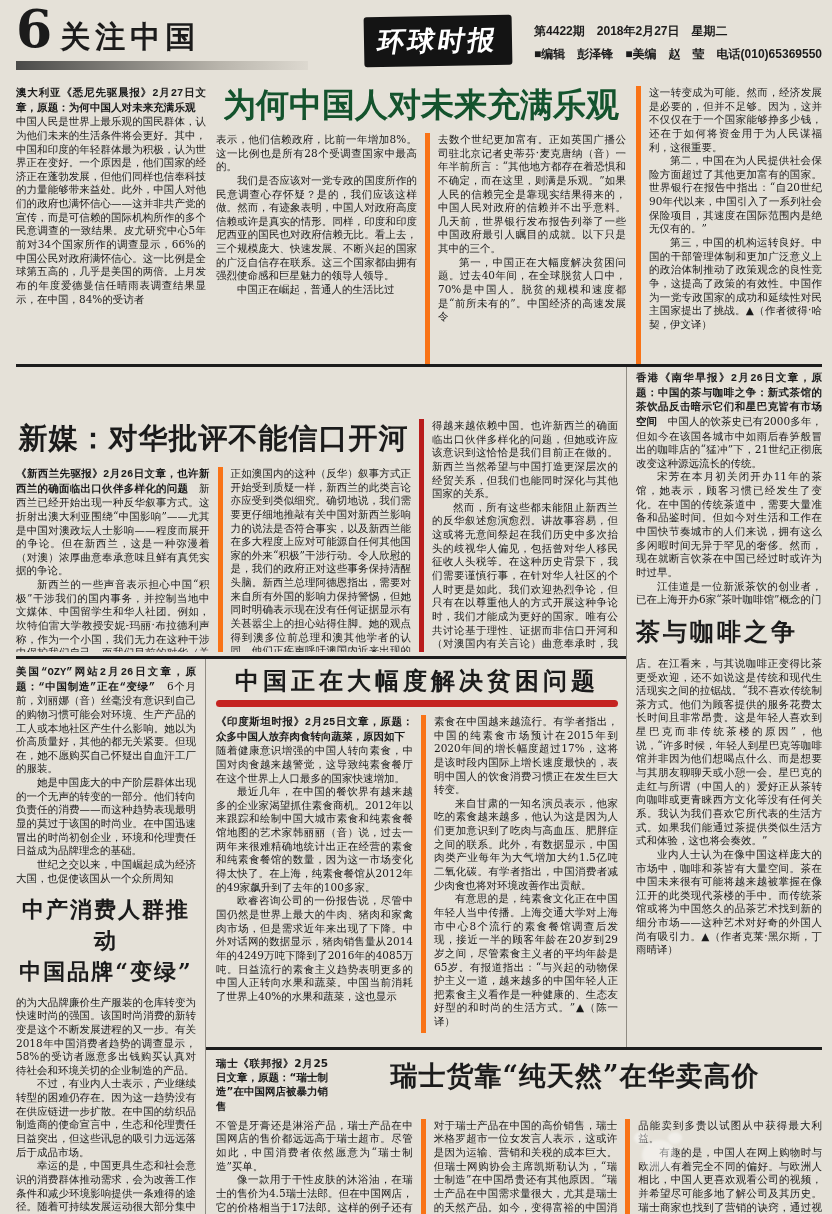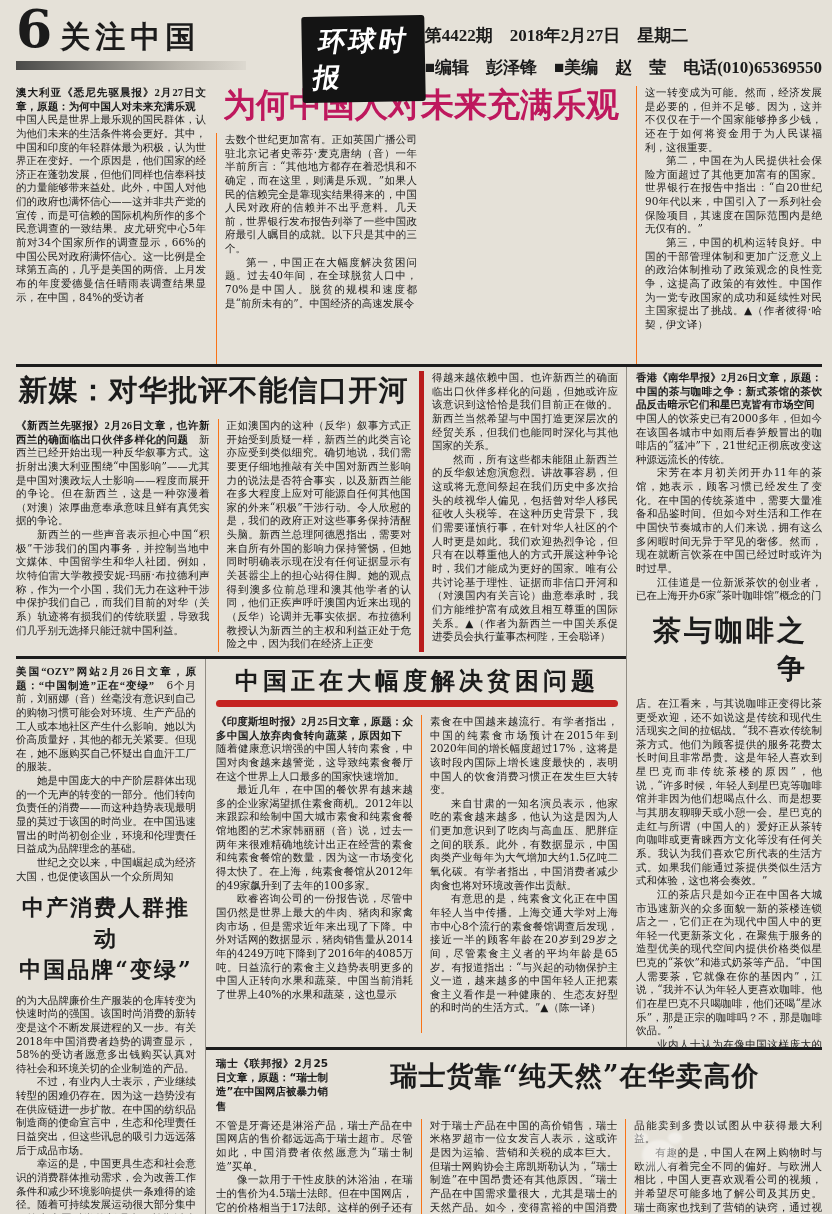--- a/index.html
+++ b/index.html
@@ -15,52 +15,52 @@
   .hdr{display:flex;align-items:flex-start;height:76px;}
   .sec-block{width:292px;}
   .sec-row{display:flex;align-items:baseline;gap:8px;}
   .pgnum{font-size:52px;font-weight:bold;line-height:0.9;font-family:"DejaVu Serif",serif;}
   .sec-title{font-size:30px;font-weight:900;letter-spacing:5px;font-family:"DejaVu Sans","Liberation Sans",sans-serif;}
   .sec-bar{height:9px;margin-top:3px;background:linear-gradient(to right,#4a4a48,#b9b5ac 70%,#ddd9d0);}
   .masthead{margin-left:56px;margin-top:10px;background:#141414;color:#fff;
     padding:7px 14px;border-radius:3px;transform:rotate(-1deg);}
   .masthead span{display:inline-block;font-size:27px;font-weight:bold;letter-spacing:3px;
     transform:skewX(-10deg);font-family:"DejaVu Sans","Liberation Sans",sans-serif;}
-  .pub-info{margin-left:auto;padding-top:14px;font-size:17px;font-weight:bold;line-height:1.9;
-    font-family:Liberation Serif, serif;white-space:nowrap;}
+  .pub-info{margin-left:auto;padding-top:14px;font-size:12px;font-weight:bold;line-height:1.9;
+    font-family:Liberation Sans, sans-serif;white-space:nowrap;}
 
   
   .body-col{font-size:10.5px;line-height:1.3;text-align:justify;overflow:hidden;}
   .body-col p{margin:0;text-indent:2em;}
   .body-col .plist{display:contents;}
   .cont > p:first-child{text-indent:0;}
   p.lead{text-indent:0 !important;}
-  p.lead b{font-family:Liberation Serif, serif;}
-  .rule-left{border-left:1px solid #f97316;padding-left:8px;}
+  p.lead b{font-family:Liberation Mono, monospace;}
+  .rule-left{border-left:5px solid #f97316;padding-left:8px;}
 
   
   .art1{display:grid;grid-template-columns:190px 1fr 186px;column-gap:10px;
     height:278px;border-bottom:3px solid #1d1d1d;padding-top:4px;overflow:hidden;}
   .a1-center{display:flex;flex-direction:column;overflow:hidden;}
   .a1-center h1{margin:0 0 9px;font-size:33px;font-weight:900;text-align:center;letter-spacing:0;
-    color:#be185d;font-family:"DejaVu Sans","Liberation Sans",sans-serif;line-height:1.15;}
+    color:#14532d;font-family:"DejaVu Sans","Liberation Sans",sans-serif;line-height:1.15;}
   .a1-cols{flex:1;display:grid;grid-template-columns:1fr 1fr;column-gap:8px;overflow:hidden;}
 
   
   .lower{display:grid;grid-template-columns:190px 1fr 196px;grid-template-rows:292px 388px 1fr;
     grid-template-areas:"a2 a2 tea" "ozy veg tea" "ozy swiss swiss";
     height:852px;overflow:hidden;}
-  .a2{grid-area:a2;border-bottom:3px solid #1d1d1d;display:flex;padding:4px 8px 4px 0;overflow:hidden;}
+  .a2{grid-area:a2;border-bottom:3px solid #1d1d1d;display:flex;padding:4px 8px 4px 0;overflow:hidden;margin-top:48px;}
   .a2-main{flex:1;display:flex;flex-direction:column;overflow:hidden;}
   .a2-main h2{margin:0 0 8px;font-size:29px;font-weight:900;text-align:center;letter-spacing:1px;}
   .a2-cols{flex:1;display:grid;grid-template-columns:1fr 1fr;column-gap:8px;overflow:hidden;}
   .a2-col3{width:186px;margin-left:8px;border-left:5px solid #b91c1c;padding-left:8px;}
 
   .tea{grid-area:tea;border-left:1px solid #8f8b82;padding:4px 0 16px 9px;overflow:hidden;}
-  .tea-head{margin:9px 14px;font-size:28px;font-weight:900;text-align:right;letter-spacing:3px;}
+  .tea-head{margin:9px 0;font-size:24px;font-weight:900;text-align:left;letter-spacing:3px;}
 
   .ozy{grid-area:ozy;border-right:1px solid #8f8b82;padding:6px 9px 0 0;overflow:hidden;}
   .green-head{margin:9px 0;font-size:22px;font-weight:900;text-align:center;
     white-space:pre-line;line-height:1.4;letter-spacing:2px;}
 
   .veg{grid-area:veg;padding:6px 8px 0 10px;overflow:hidden;}
   .veg-head{margin:0;font-size:24px;font-weight:900;text-align:center;letter-spacing:4px;}
   .red-bar{height:7px;background:#c52421;border-radius:4px;margin:3px 0 8px;}
   .veg-cols{display:grid;grid-template-columns:1fr 1fr;column-gap:8px;height:318px;overflow:hidden;}
 
@@ -100,20 +100,25 @@
     </div>
   </header>
 
   <section class="art1">
     <div class="body-col">
       <p class="lead"><b>澳大利亚《悉尼先驱晨报》2月27日文章，原题：为何中国人对未来充满乐观</b><span>　中国人民是世界上最乐观的国民群体，认为他们未来的生活条件将会更好。其中，中国和印度的年轻群体最为积极，认为世界正在变好。一个原因是，他们国家的经济正在蓬勃发展，但他们同样也信奉科技的力量能够带来益处。此外，中国人对他们的政府也满怀信心——这并非共产党的宣传，而是可信赖的国际机构所作的多个民意调查的一致结果。皮尤研究中心5年前对34个国家所作的调查显示，66%的中国公民对政府满怀信心。这一比例是全球第五高的，几乎是美国的两倍。上月发布的年度爱德曼信任晴雨表调查结果显示，在中国，84%的受访者</span></p>
     </div>
     <div class="a1-center">
       <h1>为何中国人对未来充满乐观</h1>
       <div class="a1-cols">
+        <div class="body-col cont">
+            <p>表示，他们信赖政府，比前一年增加8%。这一比例也是所有28个受调查国家中最高的。</p>
+            <p>我们是否应该对一党专政的国度所作的民意调查心存怀疑？是的，我们应该这样做。然而，有迹象表明，中国人对政府高度信赖或许是真实的情形。同样，印度和印度尼西亚的国民也对政府信赖无比。看上去，三个规模庞大、快速发展、不断兴起的国家的广泛自信存在联系。这三个国家都由拥有强烈使命感和巨星魅力的领导人领导。</p>
+            <p>中国正在崛起，普通人的生活比过</p>
+          </div>
         <div class="body-col cont rule-left">
             <p>去数个世纪更加富有。正如英国广播公司驻北京记者史蒂芬·麦克唐纳（音）一年半前所言：“其他地方都存在着恐惧和不确定，而在这里，则满是乐观。”如果人民的信赖完全是靠现实结果得来的，中国人民对政府的信赖并不出乎意料。几天前，世界银行发布报告列举了一些中国政府最引人瞩目的成就。以下只是其中的三个。</p>
             <p>第一，中国正在大幅度解决贫困问题。过去40年间，在全球脱贫人口中，70%是中国人。脱贫的规模和速度都是“前所未有的”。中国经济的高速发展令</p>
           </div>
       </div>
     </div>
     <div class="body-col cont rule-left">
         <p>这一转变成为可能。然而，经济发展是必要的，但并不足够。因为，这并不仅仅在于一个国家能够挣多少钱，还在于如何将资金用于为人民谋福利，这很重要。</p>
         <p>第二，中国在为人民提供社会保险方面超过了其他更加富有的国家。世界银行在报告中指出：“自20世纪90年代以来，中国引入了一系列社会保险项目，其速度在国际范围内是绝无仅有的。”</p>
         <p>第三，中国的机构运转良好。中国的干部管理体制和更加广泛意义上的政治体制推动了政策观念的良性竞争，这提高了政策的有效性。中国作为一党专政国家的成功和延续性对民主国家提出了挑战。▲（作者彼得·哈契，伊文译）</p>
@@ -142,21 +147,20 @@
     </section>
 
     <section class="tea">
       <div class="body-col">
         <p class="lead"><b>香港《南华早报》2月26日文章，原题：中国的茶与咖啡之争：新式茶馆的茶饮品反击暗示它们和星巴克皆有市场空间</b><span>　中国人的饮茶史已有2000多年，但如今在该国各城市中如雨后春笋般冒出的咖啡店的“猛冲”下，21世纪正彻底改变这种源远流长的传统。</span></p>
         <div class="plist"><p>宋芳在本月初关闭开办11年的茶馆，她表示，顾客习惯已经发生了变化。在中国的传统茶道中，需要大量准备和品鉴时间。但如今对生活和工作在中国快节奏城市的人们来说，拥有这么多闲暇时间无异于罕见的奢侈。然而，现在就断言饮茶在中国已经过时或许为时过早。</p><p>江佳道是一位新派茶饮的创业者，已在上海开办6家“茶叶咖啡馆”概念的门</p></div>
       </div>
       <h3 class="tea-head">茶与咖啡之争</h3>
       <div class="body-col cont">
           <p>店。在江看来，与其说咖啡正变得比茶更受欢迎，还不如说这是传统和现代生活现实之间的拉锯战。“我不喜欢传统制茶方式。他们为顾客提供的服务花费太长时间且非常昂贵。这是年轻人喜欢到星巴克而非传统茶楼的原因”，他说，“许多时候，年轻人到星巴克等咖啡馆并非因为他们想喝点什么、而是想要与其朋友聊聊天或小憩一会。星巴克的走红与所谓（中国人的）爱好正从茶转向咖啡或更青睐西方文化等没有任何关系。我认为我们喜欢它所代表的生活方式。如果我们能通过茶提供类似生活方式和体验，这也将会奏效。”</p>
-          <p>江的茶店只是如今正在中国各大城市迅速新兴的众多面貌一新的茶楼连锁店之一，它们正在为现代中国人中的更年轻一代更新茶文化，在聚焦于服务的造型优美的现代空间内提供价格类似星巴克的“茶饮”和港式奶茶等产品。“中国人需要茶，它就像在你的基因内”，江说，“我并不认为年轻人更喜欢咖啡。他们在星巴克不只喝咖啡，他们还喝“星冰乐”，那是正宗的咖啡吗？不，那是咖啡饮品。”</p>
           <p>业内人士认为在像中国这样庞大的市场中，咖啡和茶皆有大量空间。茶在中国未来很有可能将越来越被掌握在像江开的此类现代茶楼的手中。而传统茶馆或将为中国悠久的品茶艺术找到新的细分市场——这种艺术对好奇的外国人尚有吸引力。▲（作者克莱·黑尔斯，丁雨晴译）</p>
         </div>
     </section>
 
     <section class="ozy">
       <div class="body-col">
         <p class="lead"><b>美国“OZY”网站2月26日文章，原题：“中国制造”正在“变绿”</b><span>　6个月前，刘丽娜（音）丝毫没有意识到自己的购物习惯可能会对环境、生产产品的工人或本地社区产生什么影响。她以为价高质量好，其他的都无关紧要。但现在，她不愿购买自己怀疑出自血汗工厂的服装。</span></p>
         <div class="plist"><p>她是中国庞大的中产阶层群体出现的一个无声的转变的一部分。他们转向负责任的消费——而这种趋势表现最明显的莫过于该国的时尚业。在中国迅速冒出的时尚初创企业，环境和伦理责任日益成为品牌理念的基础。</p><p>世纪之交以来，中国崛起成为经济大国，也促使该国从一个众所周知</p></div>
       </div>
       <h3 class="green-head">中产消费人群推动

